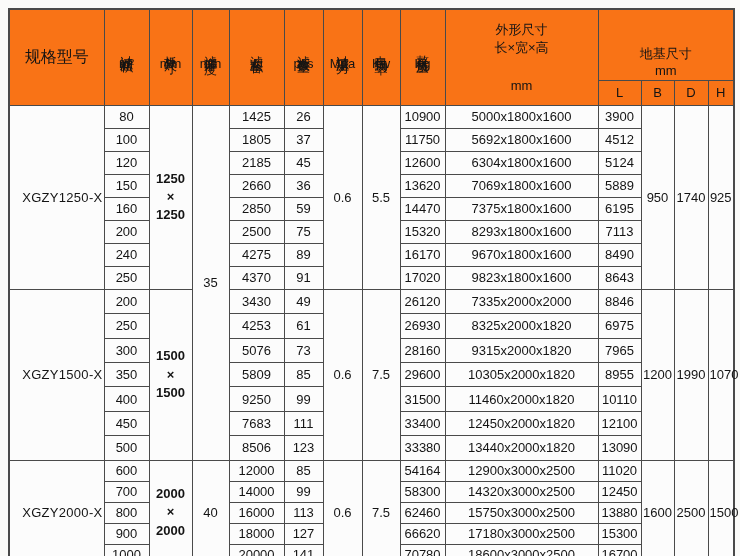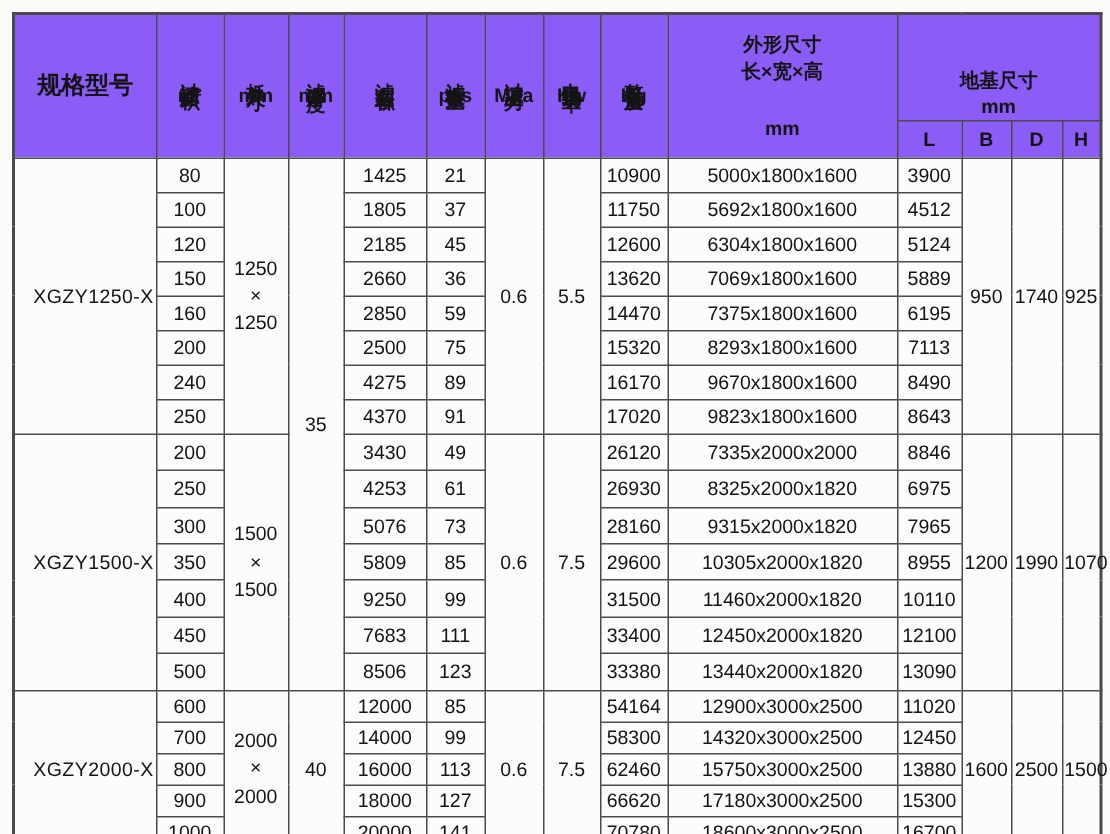--- a/index.html
+++ b/index.html
@@ -18,22 +18,22 @@
     border: 2px solid #4a4a4a;
   }
   th, td {
     border: 1px solid #4a4a4a;
     text-align: center;
     vertical-align: middle;
     padding: 0 1px;
     overflow: visible;
   }
   th {
-    background: #8b5cf6;
-    font-weight: bold;
+    background: #f97316;
+    font-weight: normal;
     font-size: 13px;
   }
   td {
     background: #fcfcfc;
     font-size: 13px;
     white-space: nowrap;
   }
   .hrow1 { height: 55px; }
   .hrow2 { height: 25px; }
   .vt {
@@ -47,21 +47,21 @@
   }
   .hwrap { display: flex; flex-direction: column; align-items: center; justify-content: center; height: 78px; }
   .unit { display: block; font-size: 13px; margin-top: 3px; }
   .dims-h { display: flex; flex-direction: column; align-items: center; justify-content: space-between; height: 72px; padding: 4px 0; }
   .dims-title { line-height: 1.35; font-size: 13px; }
   .found-h { line-height: 1.3; font-size: 13px; margin-top: 36px; }
   .model-th { font-size: 16px; }
   tr.blk0 td { height: 22px; margin-top: 40px; }
   tr.blk1 td { height: 23.4px; }
   tr.blk2 td { height: 20px; }
-  td.plate-size { white-space: pre-line; line-height: 1.4; }
+  td.plate-size { white-space: pre-line; line-height: 1.4; font-weight: bold; }
   td.model { font-size: 13px; letter-spacing: 0.3px; text-align: right; }
 </style>
 </head>
 <body>
 
 <div class="page">
   <table class="spec">
     <colgroup>
       <col style="width:95px">
         <col style="width:45px">
@@ -148,21 +148,21 @@
     </thead>
     <tbody>
         <tr class="blk0">
           <td rowspan="8" class="model">XGZY1250-X</td>
           <td>80</td>
           <td rowspan="8" class="plate-size">1250
 ×
 1250</td>
           <td rowspan="15">35</td>
           <td>1425</td>
-          <td>21</td>
+          <td>26</td>
           <td rowspan="8">0.6</td>
           <td rowspan="8">5.5</td>
           <td>10900</td>
           <td>5000x1800x1600</td>
           <td>3900</td>
           <td rowspan="8">950</td>
           <td rowspan="8">1740</td>
           <td rowspan="8">925</td>
         </tr>
         <tr class="blk0">

